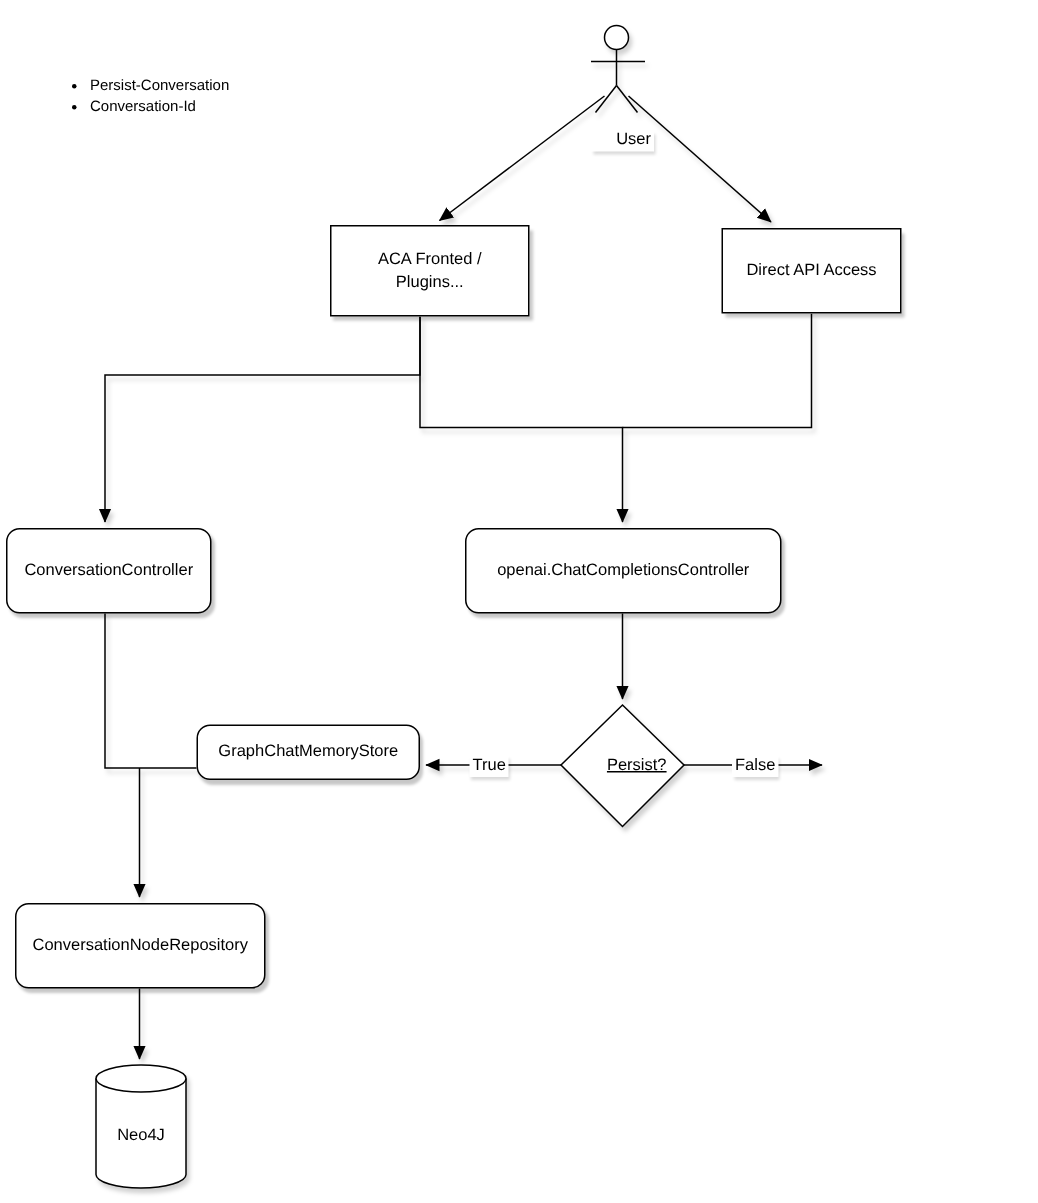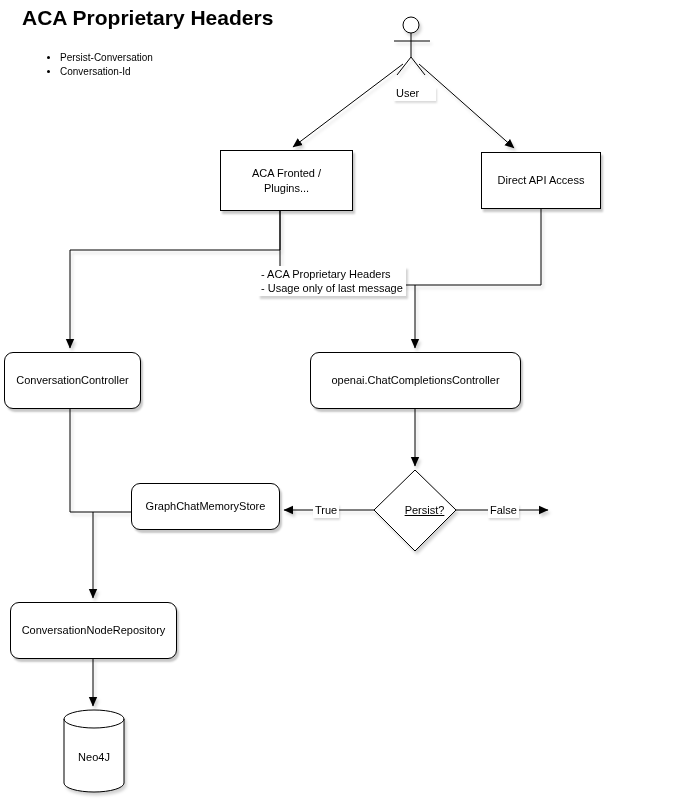--- a/index.html
+++ b/index.html
@@ -7,21 +7,21 @@
   body { font-family:"Liberation Sans", sans-serif; color:#000; }
   .canvas { position:relative; width:692px; height:802px; background:#fff; overflow:hidden; }
   .layer { position:absolute; left:0; top:0; }
   .title { position:absolute; left:22px; top:6px; font-size:21px; font-weight:bold; letter-spacing:0; }
   .bullets { position:absolute; left:46px; top:52px; font-size:10px; list-style:disc; padding-left:14px; }
   .bullets li { margin-bottom:3px; }
   .node { position:absolute; background:#fff; border:1px solid #000; display:flex; flex-direction:column;
           align-items:center; justify-content:center; font-size:11px; text-align:center;
           line-height:1.3; box-shadow:2px 3px 2px rgba(0,0,0,0.22); padding:2px; }
   .rounded { border-radius:9px; }
-  .label { position:absolute; font-size:11px; text-align:left; background:#fff;
+  .label { position:absolute; font-size:11px; text-align:right; background:#fff;
            box-shadow:1px 2px 2px rgba(0,0,0,0.15); padding:0 2px; line-height:1.25; }
   .plain { position:absolute; font-size:11px; text-align:center; line-height:1.25; }
   .note { position:absolute; font-size:11px; text-align:left; background:#fff;
           box-shadow:2px 3px 2px rgba(0,0,0,0.18); padding:1px 3px; line-height:1.28; }
   .stroke { stroke:#000; stroke-width:1; fill:none; }
   .shape  { stroke:#000; stroke-width:1; fill:#fff; }
   .shadowed { filter: drop-shadow(2px 3px 1.5px rgba(0,0,0,0.18)); }
 </style>
 </head>
 <body>
@@ -59,21 +59,20 @@
 
       <polygon class="shape" points="415,470 456,510 415,551 374,510"></polygon>
 
       <g>
         <path class="shape" d="M64,719 A30,9 0 0 1 124,719 L124,783 A30,9 0 0 1 64,783 Z"></path>
         <path class="stroke" d="M64,719 A30,9 0 0 0 124,719"></path>
       </g>
     </g>
   </svg>
 
-  <h1 class="title">ACA Proprietary Headers</h1>
   <ul class="bullets">
     <li>Persist-Conversation</li>
     <li>Conversation-Id</li>
   </ul>
 
   <div class="label" style="left:394px; top:87px; width:42px;">User</div>
 
   <div class="node" style="left:220px; top:150px; width:133px; height:61px;">
     <div>ACA Fronted /</div>
     <div>Plugins...</div>
@@ -84,35 +83,31 @@
   </div>
 
   <div class="node rounded" style="left:4px; top:352px; width:137px; height:57px;">
     <div>ConversationController</div>
   </div>
 
   <div class="node rounded" style="left:310px; top:352px; width:211px; height:57px;">
     <div>openai.ChatCompletionsController</div>
   </div>
 
-  <div class="node rounded" style="left:131px; top:483px; width:149px; height:47px;">
+  <div class="node rounded" style="left:131px; top:483px; width:149px; height:37px;">
     <div>GraphChatMemoryStore</div>
   </div>
 
 
   <div class="node rounded" style="left:10px; top:602px; width:167px; height:57px;">
     <div>ConversationNodeRepository</div>
   </div>
 
   <div class="plain" style="left:384px; top:504px; width:81px;text-decoration:underline;">Persist?</div>
 
   <div class="plain" style="left:64px; top:751px; width:60px;">Neo4J</div>
 
   <div class="label" style="left:313px; top:504px;">True</div>
   <div class="label" style="left:488px; top:504px;">False</div>
 
-  <div class="note" style="left:258px; top:266px;">
-    <div>- ACA Proprietary Headers</div>
-    <div>- Usage only of last message</div>
-  </div>
 
 
 </div>
 
 </body></html>

